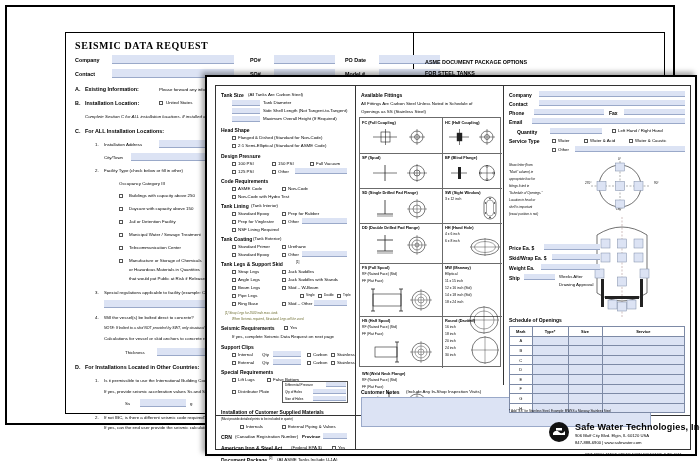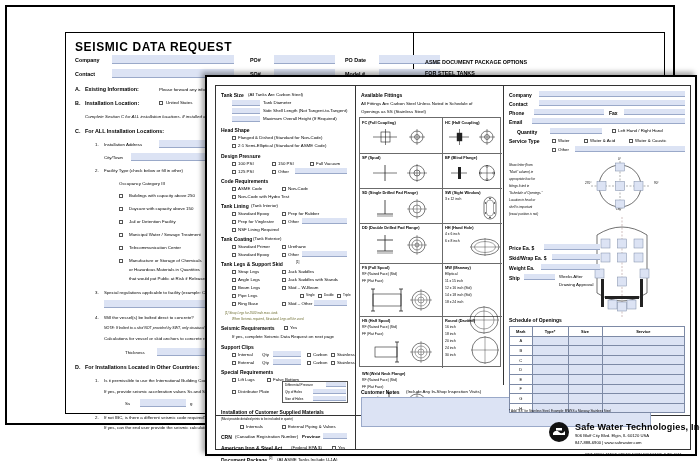--- a/index.html
+++ b/index.html
@@ -22,21 +22,21 @@
   
   .t{position:absolute;white-space:nowrap;color:#000;}
   .b{font-weight:bold;}
   .i{font-style:italic;}
   .fld{position:absolute;background:#dce3f4;border-bottom:1px solid #9aa9c9;box-sizing:border-box;}
   .boxfld{position:absolute;background:#dce3f4;border:1px solid #9aa9c9;box-sizing:border-box;}
   .cb{position:absolute;width:4px;height:4px;border:1px solid #555;box-sizing:border-box;background:#fff;}
   .rule{position:absolute;background:#000;}
 
   
-  .bk .h1{font-size:12px;letter-spacing:.6px;}
+  .bk .h1{font-size:10px;letter-spacing:.6px;font-family:Liberation Serif, serif;}
   .bk .lb{font-size:5.4px;}
   .bk .sm{font-size:4.4px;}
   .bk .xs{font-size:3.6px;}
 
   
   .fr .sec{font-size:5px;}
   .fr .txt{font-size:4.4px;}
   .fr .micro{font-size:3.1px;}
 
   

